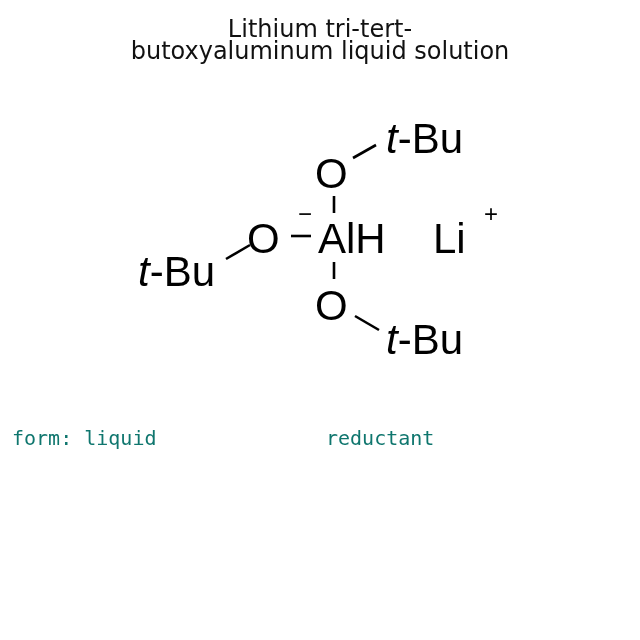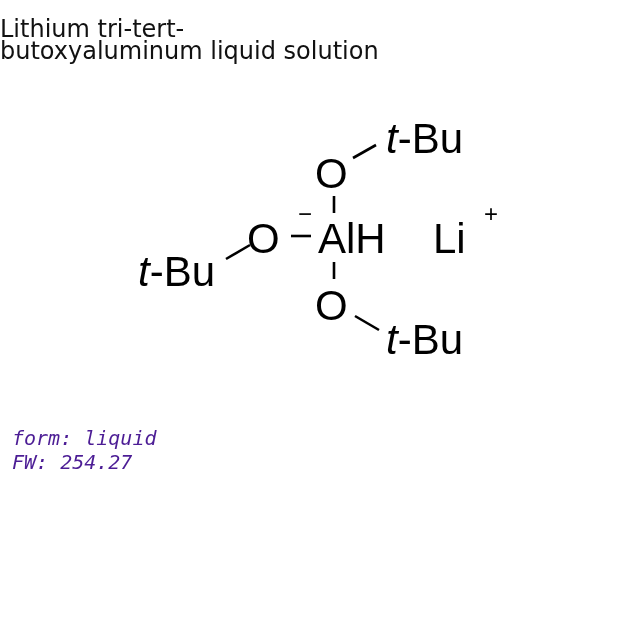--- a/index.html
+++ b/index.html
@@ -1,27 +1,27 @@
 <!DOCTYPE html>
 <html><head>
   <meta charset="utf-8">
   <style>
     html, body { margin: 0; padding: 0; background: #ffffff; }
     body { width: 640px; height: 640px; position: relative; overflow: hidden; font-family: "DejaVu Sans", sans-serif; color: #000; }
     .title {
       position: absolute; left: 0; width: 640px; top: 18px;
-      text-align: left; font-family: "DejaVu Sans", sans-serif;
+      text-align: center; font-family: "DejaVu Sans", sans-serif;
       font-size: 24px; line-height: 22px; color: #111;
     }
     .title div { white-space: nowrap; }
     .structure { position: absolute; left: 0; top: 0; width: 640px; height: 640px; }
     .structure text { font-family: "Liberation Sans", sans-serif; fill: #000; }
     .info {
       position: absolute; font-family: "DejaVu Sans Mono", monospace;
-      font-size: 20px; line-height: 24px; color: #4c1d95; white-space: nowrap; font-style: italic;
+      font-size: 20px; line-height: 24px; color: #0f766e; white-space: nowrap;
     }
     .info-left { left: 12px; top: 426px; }
     .info-right { left: 320px; top: 426px; }
     .info-right .val { padding-left: 6px; }
   </style>
 </head>
 <body>
 
 <div class="title">
   <div>Lithium tri-tert-</div>
@@ -55,17 +55,17 @@
   <text x="433" y="253" font-size="42">Li</text>
   <text x="484" y="222" font-size="24">+</text>
 
   <text x="386" y="153" font-size="42"><tspan font-style="italic">t</tspan><tspan>-Bu</tspan></text>
   <text x="138" y="286" font-size="42"><tspan font-style="italic">t</tspan><tspan>-Bu</tspan></text>
   <text x="386" y="354" font-size="42"><tspan font-style="italic">t</tspan><tspan>-Bu</tspan></text>
 </svg>
 
 <div class="info info-left">
   <div>form: liquid</div>
-  <div>FW: 254.27</div>
 </div>
 
 <div class="info info-right">
+  <div class="val">reductant</div>
 </div>
 
 </body></html>

